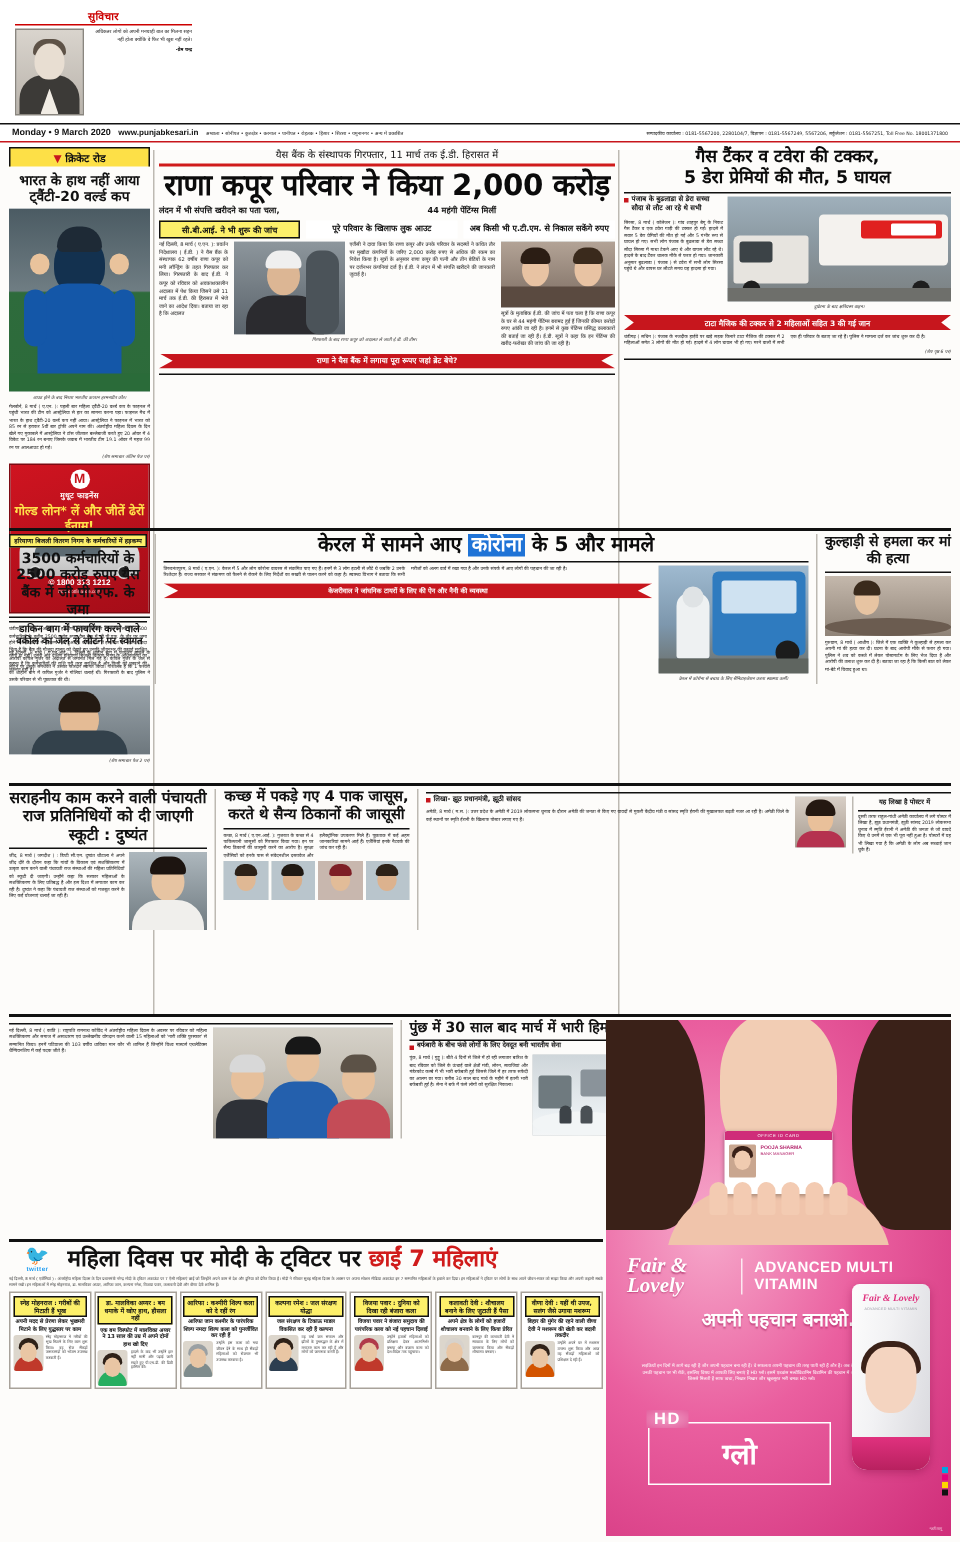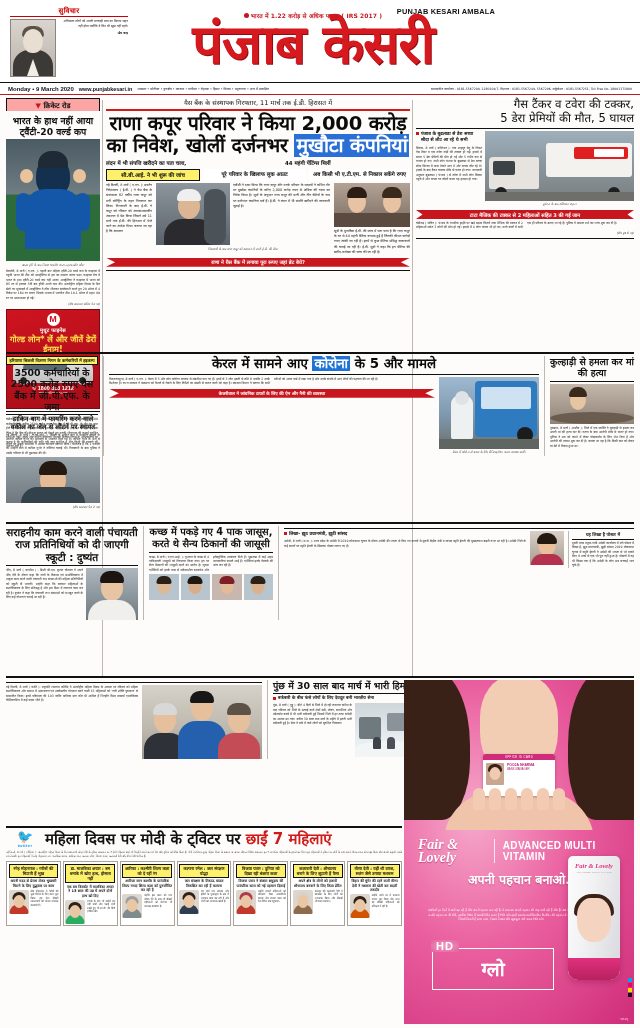--- a/index.html
+++ b/index.html
@@ -85,21 +85,21 @@
   #strip .secs{font-size:3.2px;color:#222;white-space:nowrap;overflow:hidden;flex:1;}
   #strip .phones{font-size:3.1px;color:#222;white-space:nowrap;}
   
   #body{position:absolute;left:6px;top:98px;width:628px;}
   .col-left{position:absolute;left:0;top:0;width:94px;}
   .col-mid{position:absolute;left:100px;top:0;width:304px;}
   .col-right{position:absolute;left:410px;top:0;width:218px;}
   .vline{position:absolute;width:1px;background:#bdb9b2;}
   
   .rail-tab{
-    background:#fca5a5;border:.8px solid #111;border-bottom:none;
+    background:#fde047;border:.8px solid #111;border-bottom:none;
     text-align:center;font-size:7px;font-weight:bold;color:#111;padding:1.5px 0;
     position:relative;
   }
   .rail-tab .dot{color:#c7161d;}
   .hl-left{
     font-size:9.2px;line-height:1.22;font-weight:bold;color:#111;
     text-align:center;margin:3px 0 2px;
   }
   .photo{position:relative;overflow:hidden;background:#cfd6d9;}
   .cap{font-size:3px;line-height:1.4;color:#333;font-style:italic;text-align:center;margin:1.5px 0;}
@@ -110,21 +110,21 @@
   .kicker{
     font-size:6.6px;font-weight:normal;color:#111;text-align:center;
     padding:1px 0;line-height:1.25;
   }
   .hl-main{
     font-size:19.5px;line-height:1.14;font-weight:bold;color:#0b0b0b;
     text-align:center;letter-spacing:-.2px;
   }
   .hl-main .hlmark{background:#2a6fd6;color:#fff;padding:0 2px;}
   .hl-right{
-    font-size:11.6px;line-height:1.2;font-weight:normal;color:#0b0b0b;text-align:right;
+    font-size:11.6px;line-height:1.2;font-weight:bold;color:#0b0b0b;text-align:center;
   }
   .hl-mid{
     font-size:13.4px;line-height:1.18;font-weight:bold;color:#0b0b0b;text-align:center;
   }
   .hl-mid .hlmark{background:#1f73d6;color:#fff;padding:0 2px;}
   .hl-sec{font-size:9.4px;line-height:1.2;font-weight:bold;color:#111;text-align:center;}
   .hl-sec2{font-size:8.4px;line-height:1.2;font-weight:bold;color:#111;text-align:center;}
   .hl-big{font-size:14px;line-height:1.2;font-weight:bold;color:#111;text-align:center;}
   .red{color:#d01b1b;}
   .subhead{
@@ -271,25 +271,20 @@
           <div class="hair"></div>
             <div class="head"></div>
         </div>
         <div class="quote hi">
           <span>अधिकतर लोगों को अपनी मनचाही बात का मिलना सहन नहीं होता क्योंकि वे फिर भी खुश नहीं रहते।</span>
           <span class="by">-प्रेम चन्द्र</span>
         </div>
       </div>
     </div>
 
-    <div class="mh-center">
-      <div class="ibs hi">भारत में 1.22 करोड़ से अधिक पाठक ( IRS 2017 )</div>
-      <div class="pk-en">PUNJAB KESARI AMBALA</div>
-      <div class="logo hi">पंजाब केसरी</div>
-    </div>
 
   </div>
 
   <div id="strip">
     <span class="date">Monday • 9 March 2020</span>
     <span class="url">www.punjabkesari.in</span>
     <span class="secs hi">अम्बाला • सोनीपत • कुरुक्षेत्र • करनाल • पानीपत • रोहतक • हिसार • सिरसा • यमुनानगर • अन्य में प्रकाशित</span>
     <span class="phones hi">सम्पादकीय कार्यालय : 0181-5567200, 2280104/7, विज्ञापन : 0181-5567249, 5567206, सर्कुलेशन : 0181-5567251, Toll Free No. 18001371800</span>
   </div>
 
@@ -342,23 +337,20 @@
         <div class="blob" style="left:50%;transform:translateX(-50%);top:4px;width:28px;height:14px;background:#241a12;border-radius:13px 13px 3px 3px;"></div>
         <div class="blob" style="left:50%;transform:translateX(-50%);bottom:0;width:64px;height:16px;background:#33414b;border-radius:22px 22px 0 0;"></div>
       </div>
       <div class="cap hi" style="text-align:right;">(शेष समाचार पेज 2 पर)</div>
     </div>
 
     <div class="col-mid">
       <div class="kicker hi">यैस बैंक के संस्थापक गिरफ्तार, 11 मार्च तक ई.डी. हिरासत में</div>
       <div class="redrule" style="margin:1px 0 2px;"></div>
       <div class="hl-main hi">राणा कपूर परिवार ने किया 2,000 करोड़</div>
-      <div class="hl-main hi">
-        <span>का निवेश, खोलीं दर्जनभर </span><span class="hlmark">मुखौटा कंपनियां</span>
-      </div>
 
       <div style="display:flex;gap:4px;margin-top:3px;align-items:baseline;">
         <div class="subhead hi" style="flex:1.4;text-align:left;">लंदन में भी संपत्ति खरीदने का पता चला,</div>
         <div class="subhead hi red" style="flex:1;text-align:left;">44 महंगी पेंटिंग्स मिलीं</div>
       </div>
 
       <div style="display:flex;gap:4px;margin-top:2px;">
         <div class="yellowbar hi" style="flex:1;">सी.बी.आई. ने भी शुरू की जांच</div>
         <div class="yellowbar hi" style="flex:1.1;background:#fff;border:none;">पूरे परिवार के खिलाफ लुक आउट</div>
         <div class="yellowbar hi" style="flex:1.1;background:#fff;border:none;">अब किसी भी ए.टी.एम. से निकाल सकेंगे रुपए</div>

